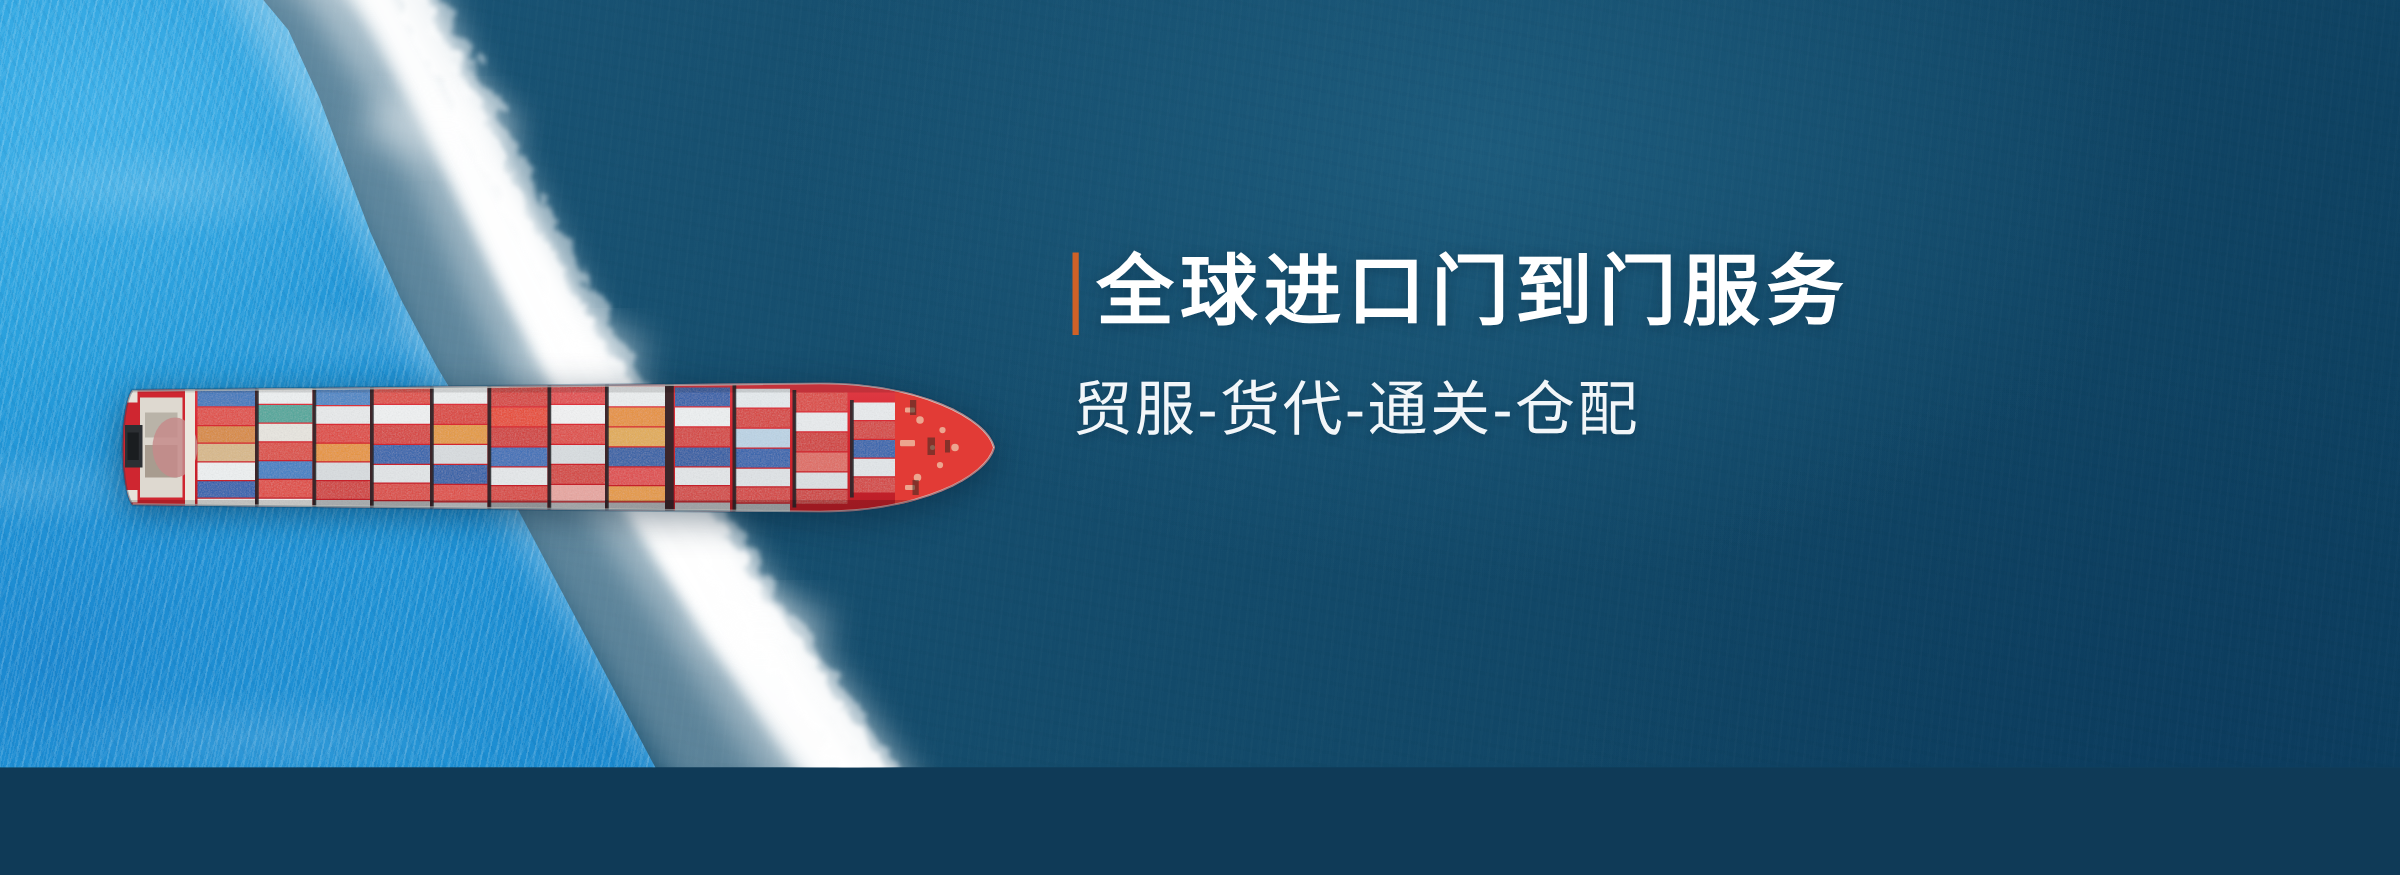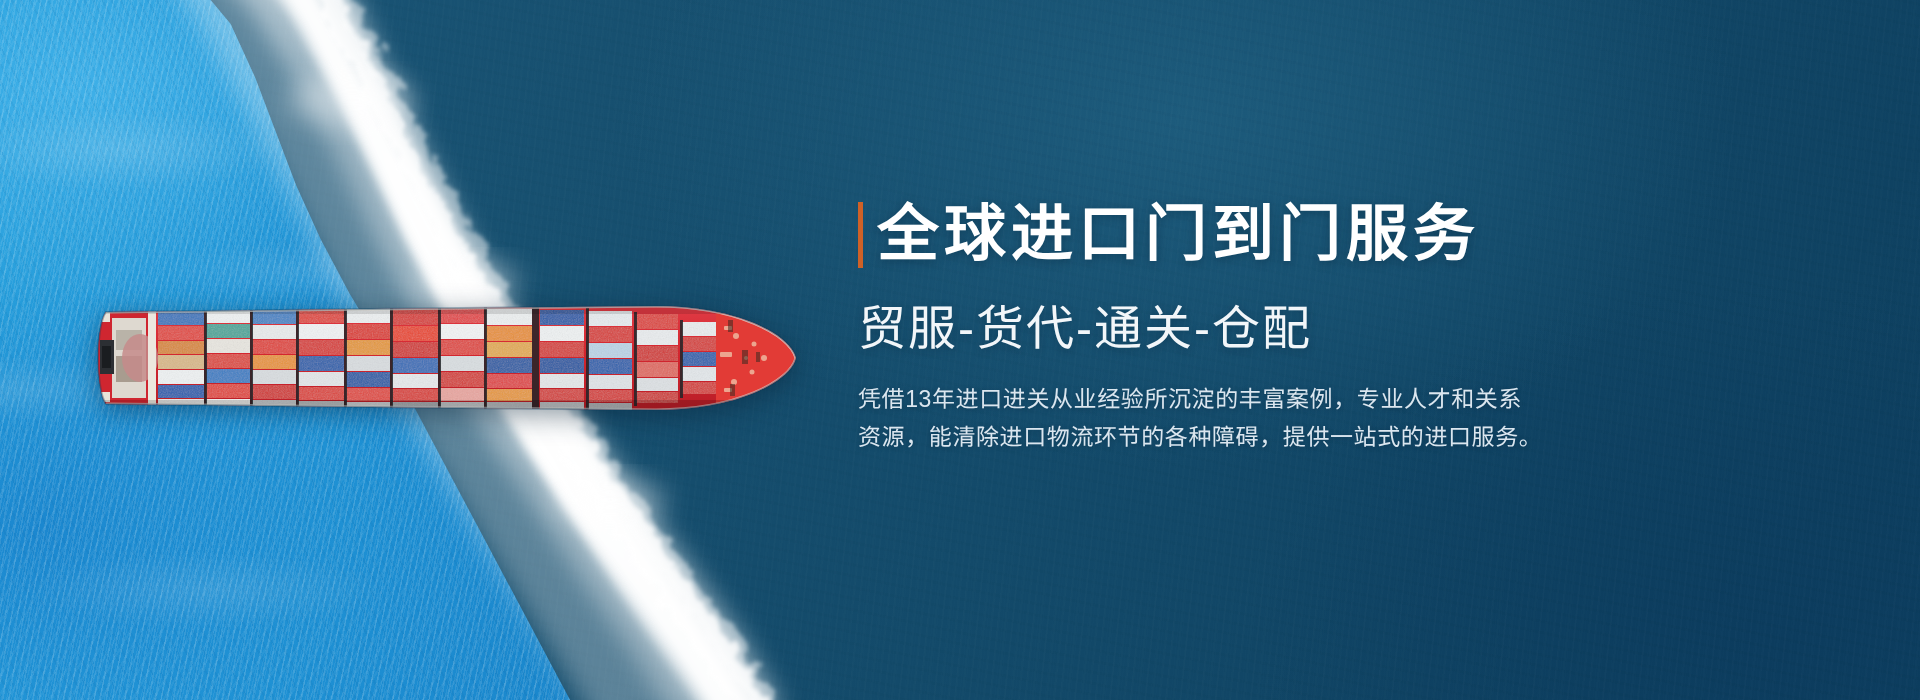--- a/index.html
+++ b/index.html
@@ -4,21 +4,21 @@
 <title>Banner</title>
 <style>
   html, body {
     margin: 0;
     padding: 0;
     background: #0f3a57;
   }
   #banner {
     position: relative;
     width: 1920px;
-    height: 700px;
+    height: 614px;
     overflow: hidden;
     font-family: "Liberation Sans", "DejaVu Sans", sans-serif;
     background: #15496a;
     user-select: none;
   }
 
   
   .bg-deep {
     position: absolute;
     inset: 0;
@@ -393,19 +393,15 @@
 
   <div class="content">
 
     <div class="headline-row">
       <div class="accent-bar"></div>
       <div class="headline">全球进口门到门服务</div>
     </div>
 
     <div class="subhead">贸服-货代-通关-仓配</div>
 
-    <div class="body-copy">
-      <p>凭借13年进口进关从业经验所沉淀的丰富案例，专业人才和关系</p>
-      <p>资源，能清除进口物流环节的各种障碍，提供一站式的进口服务。</p>
-    </div>
 
   </div>
 </div>
 
 </body></html>

